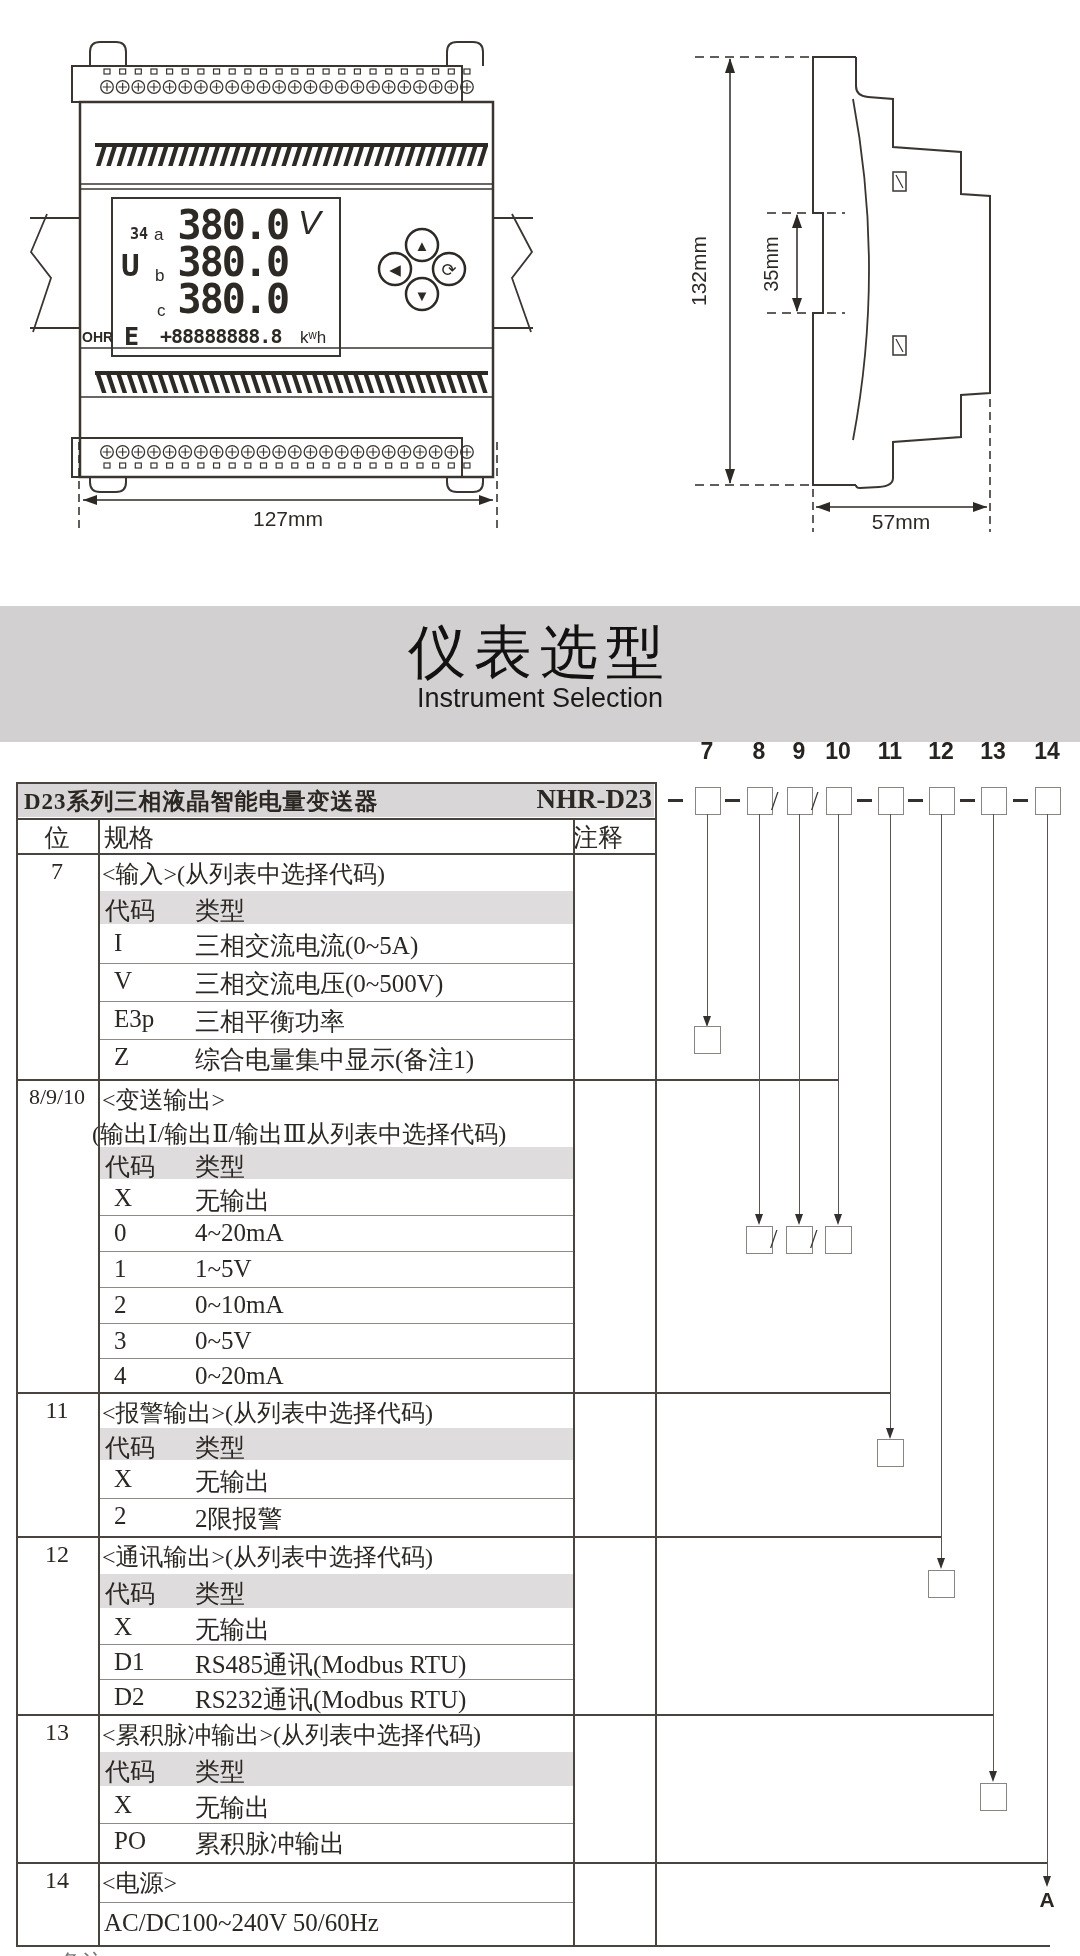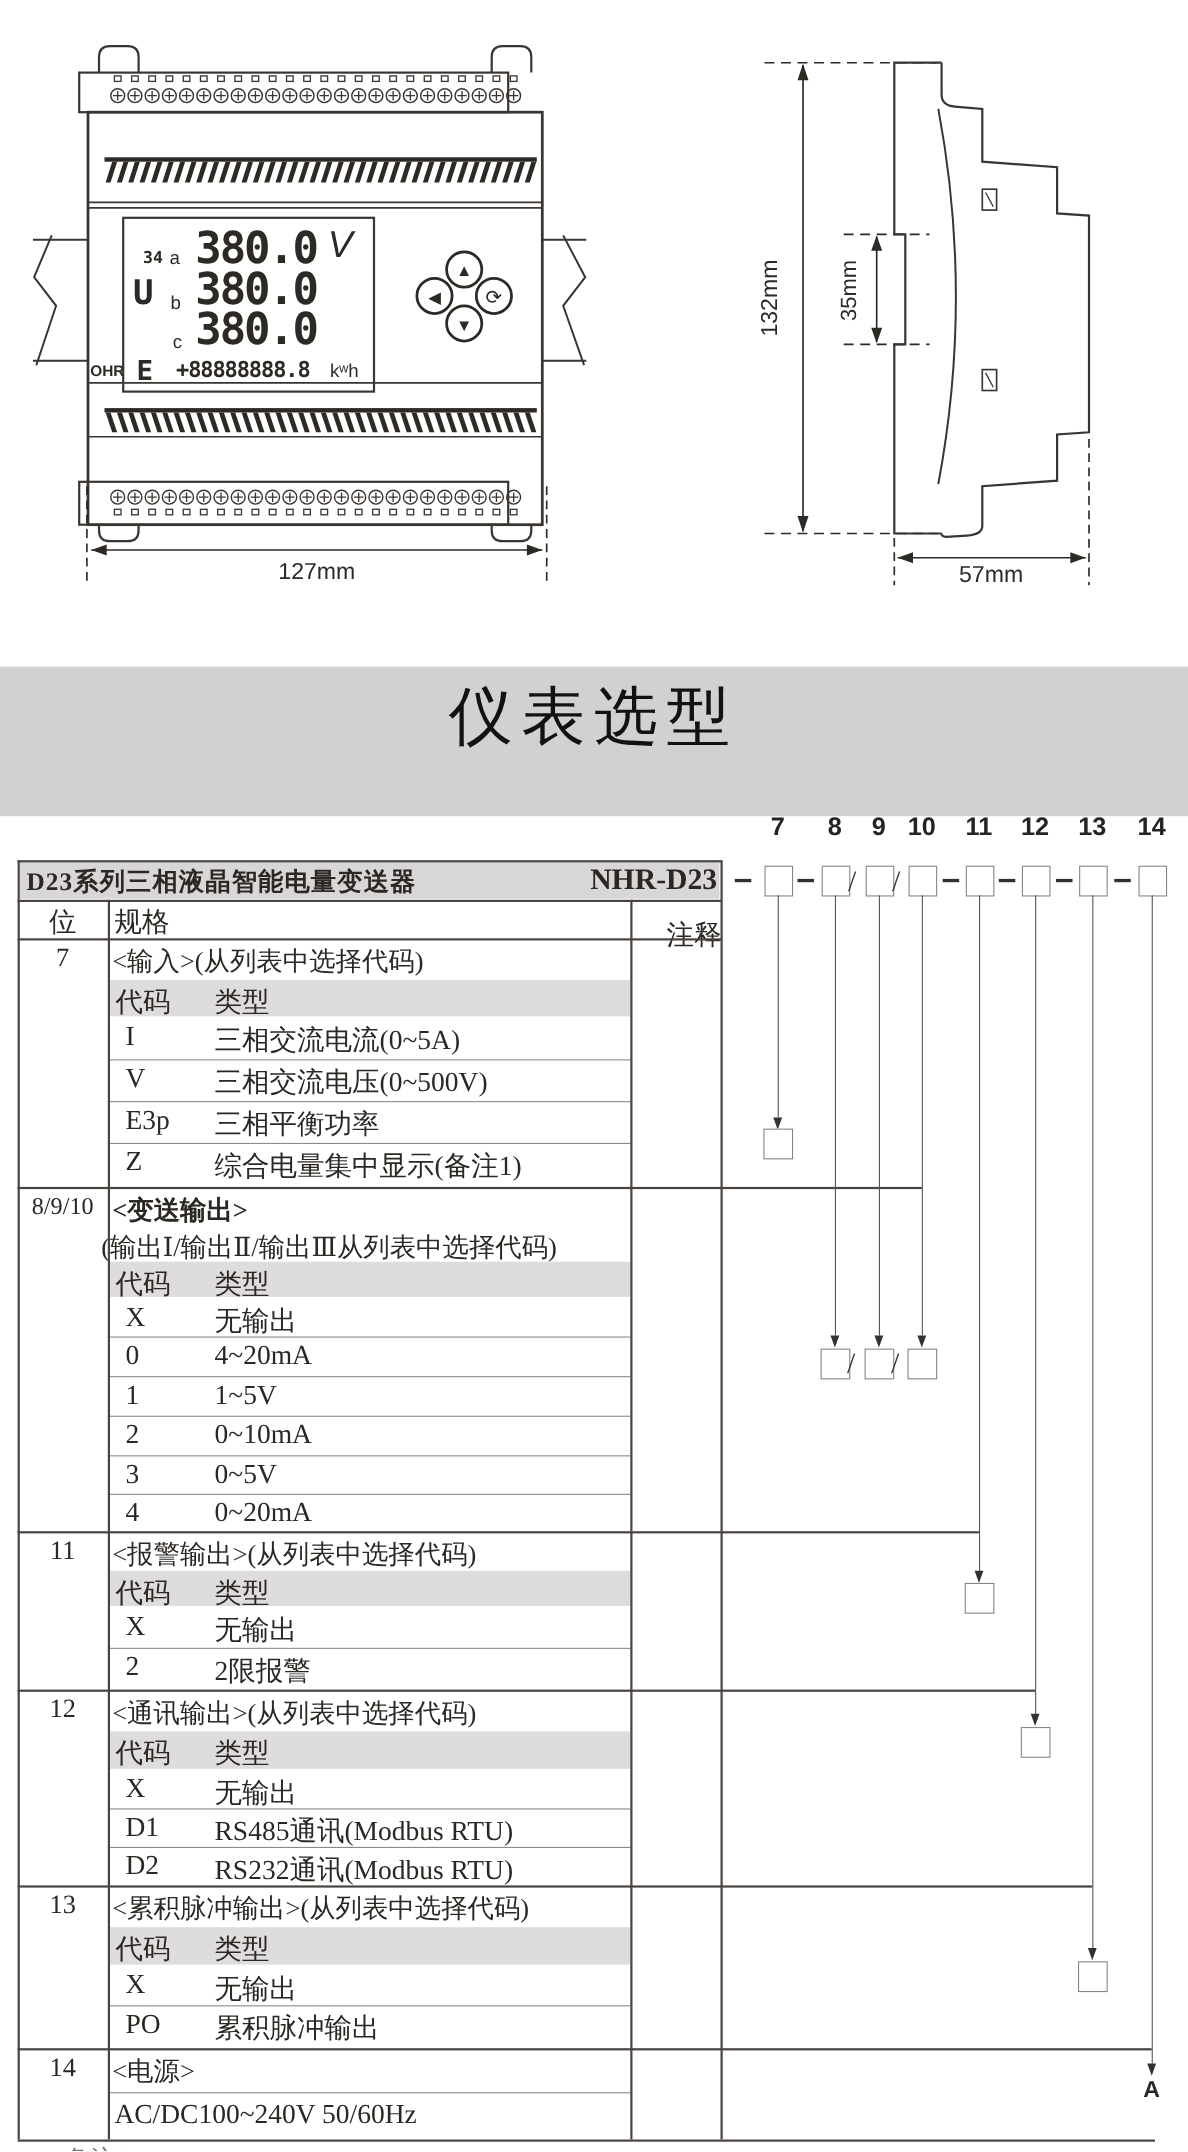--- a/index.html
+++ b/index.html
@@ -320,20 +320,21 @@
     <polygon points="797,312 792,298 802,298" fill="#2d2925"></polygon>
     <polygon points="816,507 830,502 830,512" fill="#2d2925"></polygon>
     <polygon points="987,507 973,502 973,512" fill="#2d2925"></polygon>
     <text transform="translate(706 271) rotate(-90)" font-size="21" text-anchor="middle">132mm</text>
     <text transform="translate(778 264) rotate(-90)" font-size="20" text-anchor="middle">35mm</text>
     <text x="901" y="529" font-size="21" text-anchor="middle">57mm</text>
   </svg>
 
   <div class="banner">
     <div class="banner-title">仪表选型</div>
+    <div class="banner-sub">Instrument Selection</div>
   </div>
 
   <div id="tbl">
       <div class="abs" style="left: 18px; top: 784px; width: 636px; height: 33px; background: rgb(216, 214, 214);"></div>
       <div class="abs" style="left: 16px; top: 858px; width: 82px; text-align: center; font-size: 24px;">7</div>
       <div class="abs" style="left: 102px; top: 858px; font-size: 24px; white-space: nowrap;">&lt;输入&gt;(从列表中选择代码)</div>
       <div class="abs" style="left: 99px; top: 891px; width: 474px; height: 33px; background: rgb(222, 220, 220);"></div>
       <div class="abs" style="left: 105px; top: 894px; font-size: 25px;">代码</div>
       <div class="abs" style="left: 195px; top: 894px; font-size: 25px;">类型</div>
       <div class="abs" style="left: 114px; top: 929px; font-size: 25px;">I</div>
@@ -341,21 +342,21 @@
       <div class="abs" style="left: 98px; top: 963px; width: 475px; height: 1px; background: rgb(143, 138, 134);"></div>
       <div class="abs" style="left: 114px; top: 967px; font-size: 25px;">V</div>
       <div class="abs" style="left: 195px; top: 967px; font-size: 25px; white-space: nowrap;">三相交流电压(0~500V)</div>
       <div class="abs" style="left: 98px; top: 1001px; width: 475px; height: 1px; background: rgb(143, 138, 134);"></div>
       <div class="abs" style="left: 114px; top: 1005px; font-size: 25px;">E3p</div>
       <div class="abs" style="left: 195px; top: 1005px; font-size: 25px; white-space: nowrap;">三相平衡功率</div>
       <div class="abs" style="left: 98px; top: 1039px; width: 475px; height: 1px; background: rgb(143, 138, 134);"></div>
       <div class="abs" style="left: 114px; top: 1043px; font-size: 25px;">Z</div>
       <div class="abs" style="left: 195px; top: 1043px; font-size: 25px; white-space: nowrap;">综合电量集中显示(备注1)</div>
       <div class="abs" style="left: 16px; top: 1084px; width: 82px; text-align: center; font-size: 22px;">8/9/10</div>
-      <div class="abs" style="left: 102px; top: 1084px; font-size: 24px; white-space: nowrap; font-weight: bold;">&lt;变送输出&gt;</div>
+      <div class="abs" style="left: 102px; top: 1084px; font-size: 24px; white-space: nowrap;">&lt;变送输出&gt;</div>
       <div class="abs" style="left: 92px; top: 1118px; font-size: 24px; white-space: nowrap;">(输出Ⅰ/输出Ⅱ/输出Ⅲ从列表中选择代码)</div>
       <div class="abs" style="left: 99px; top: 1147px; width: 474px; height: 32px; background: rgb(222, 220, 220);"></div>
       <div class="abs" style="left: 105px; top: 1150px; font-size: 25px;">代码</div>
       <div class="abs" style="left: 195px; top: 1150px; font-size: 25px;">类型</div>
       <div class="abs" style="left: 114px; top: 1184px; font-size: 25px;">X</div>
       <div class="abs" style="left: 195px; top: 1184px; font-size: 25px; white-space: nowrap;">无输出</div>
       <div class="abs" style="left: 98px; top: 1215px; width: 475px; height: 1px; background: rgb(143, 138, 134);"></div>
       <div class="abs" style="left: 114px; top: 1219px; font-size: 25px;">0</div>
       <div class="abs" style="left: 195px; top: 1219px; font-size: 25px; white-space: nowrap;">4~20mA</div>
       <div class="abs" style="left: 98px; top: 1251px; width: 475px; height: 1px; background: rgb(143, 138, 134);"></div>
@@ -404,21 +405,21 @@
       <div class="abs" style="left: 114px; top: 1827px; font-size: 25px;">PO</div>
       <div class="abs" style="left: 195px; top: 1827px; font-size: 25px; white-space: nowrap;">累积脉冲输出</div>
       <div class="abs" style="left: 16px; top: 1867px; width: 82px; text-align: center; font-size: 24px;">14</div>
       <div class="abs" style="left: 102px; top: 1867px; font-size: 24px; white-space: nowrap;">&lt;电源&gt;</div>
       <div class="abs" style="left: 98px; top: 1902px; width: 475px; height: 1px; background: rgb(143, 138, 134);"></div>
       <div class="abs" style="left: 104px; top: 1909px; font-size: 25px; white-space: nowrap;">AC/DC100~240V  50/60Hz</div>
       <div class="abs" style="left: 24px; top: 786px; font-size: 23px; font-weight: bold; letter-spacing: 1px;">D23系列三相液晶智能电量变送器</div>
       <div class="abs" style="left: 430px; top: 784px; width: 222px; text-align: right; font-size: 27px; font-weight: bold;">NHR-D23</div>
       <div class="abs" style="left: 16px; top: 821px; width: 82px; text-align: center; font-size: 25px;">位</div>
       <div class="abs" style="left: 104px; top: 821px; font-size: 25px;">规格</div>
-      <div class="abs" style="left: 573px; top: 821px; width: 83px; text-align: right; font-size: 25px; margin-top: 12px;">注释</div>
+      <div class="abs" style="left: 573px; top: 821px; width: 83px; text-align: left; font-size: 25px;">注释</div>
       <div class="abs" style="left: 16px; top: 782px; width: 640px; height: 2px; background: rgb(74, 68, 64);"></div>
       <div class="abs" style="left: 16px; top: 818px; width: 640px; height: 1.5px; background: rgb(74, 68, 64);"></div>
       <div class="abs" style="left: 16px; top: 853px; width: 640px; height: 1.5px; background: rgb(74, 68, 64);"></div>
       <div class="abs" style="left: 16px; top: 1079px; width: 822px; height: 1.5px; background: rgb(74, 68, 64);"></div>
       <div class="abs" style="left: 16px; top: 1392px; width: 874px; height: 1.5px; background: rgb(74, 68, 64);"></div>
       <div class="abs" style="left: 16px; top: 1536px; width: 925px; height: 1.5px; background: rgb(74, 68, 64);"></div>
       <div class="abs" style="left: 16px; top: 1714px; width: 977px; height: 1.5px; background: rgb(74, 68, 64);"></div>
       <div class="abs" style="left: 16px; top: 1862px; width: 1031px; height: 1.5px; background: rgb(74, 68, 64);"></div>
       <div class="abs" style="left: 16px; top: 1945px; width: 1034px; height: 2px; background: rgb(74, 68, 64);"></div>
       <div class="abs" style="left: 16px; top: 782px; width: 2px; height: 1163px; background: rgb(74, 68, 64);"></div>

